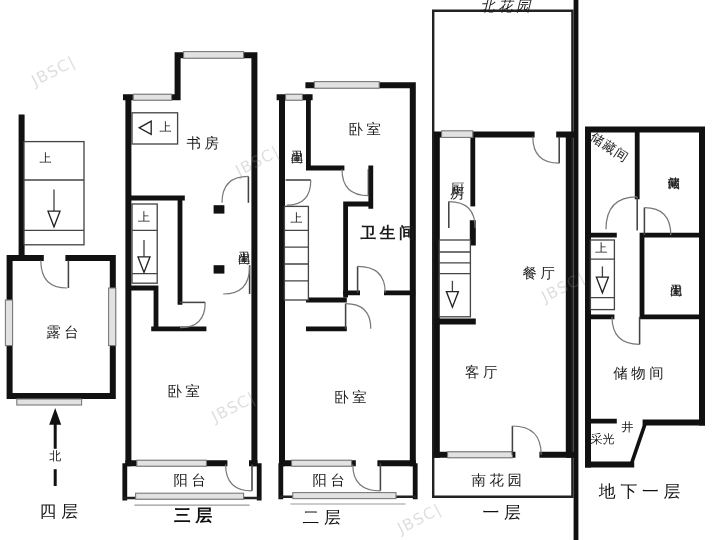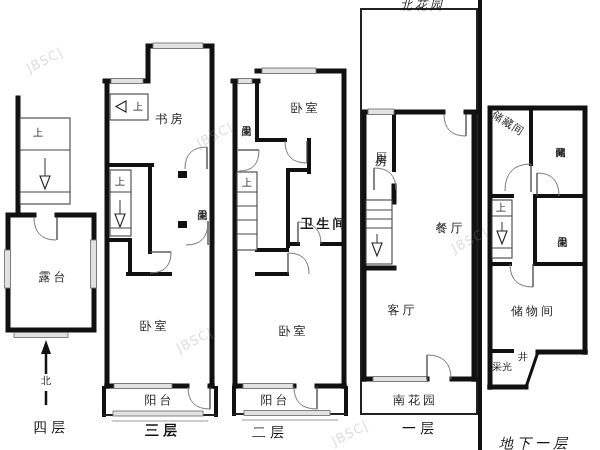--- a/index.html
+++ b/index.html
@@ -3,21 +3,21 @@
 <meta charset="utf-8">
 <style>
   html,body{margin:0;padding:0;background:#f4f4f4;}
   .stage{position:relative;width:600px;height:450px;background:#ffffff;overflow:hidden;
          font-family:"DejaVu Sans",sans-serif;}
   .stage svg{position:absolute;left:0;top:0;}
   .lbl{position:absolute;transform:translate(-50%,-50%);font-size:12px;color:#1a1a1a;
        white-space:nowrap;letter-spacing:3px;padding-left:3px;line-height:1;z-index:3;}
   .v{writing-mode:vertical-rl;text-orientation:upright;letter-spacing:2px;padding-left:0;padding-top:2px;}
   .s{font-size:10px;letter-spacing:0;padding-left:0;}
-  .b{font-weight:bold;font-size:13px;margin-top:28px;}
+  .b{font-weight:bold;font-size:13px;}
   .fl{font-size:14px;letter-spacing:4px;padding-left:4px;color:#111;}
   .rot{transform:translate(-50%,-50%) rotate(33deg);font-size:11px;letter-spacing:1px;padding-left:0;}
   .wm{position:absolute;transform:translate(-50%,-50%) rotate(-27deg);color:#8a8a8a;opacity:.28;
       font-size:13px;letter-spacing:1px;z-index:1;white-space:nowrap;}
   .w5{stroke:#111;stroke-width:5;fill:none;stroke-linecap:square;}
   .w4{stroke:#111;stroke-width:4;fill:none;stroke-linecap:square;}
   .w3{stroke:#111;stroke-width:3;fill:none;stroke-linecap:square;}
   .w2{stroke:#222;stroke-width:2;fill:none;stroke-linecap:square;}
   .thin{stroke:#999;stroke-width:1;fill:none;}
   .st{stroke:#444;stroke-width:1.1;fill:#fff;}
@@ -223,15 +223,15 @@
   <div class="lbl" style="left:414px;top:400px;">南花园</div>
   <div class="lbl fl" style="left:418px;top:428px;">一层</div>
 
   <div class="lbl rot" style="left:508px;top:123px;">储藏间</div>
   <div class="lbl v s" style="left:560px;top:138px;">储藏间</div>
   <div class="lbl s" style="left:501px;top:208px;">上</div>
   <div class="lbl v s" style="left:562px;top:228px;">卫生间</div>
   <div class="lbl" style="left:532px;top:311px;">储物间</div>
   <div class="lbl s" style="left:502px;top:367px;">采光</div>
   <div class="lbl s" style="left:523px;top:357px;">井</div>
-  <div class="lbl fl" style="left:533px;top:443px;font-style:italic;">地下一层</div>
+  <div class="lbl fl" style="left:533px;top:410px;">地下一层</div>
 
 </div>
 
 </body></html>

